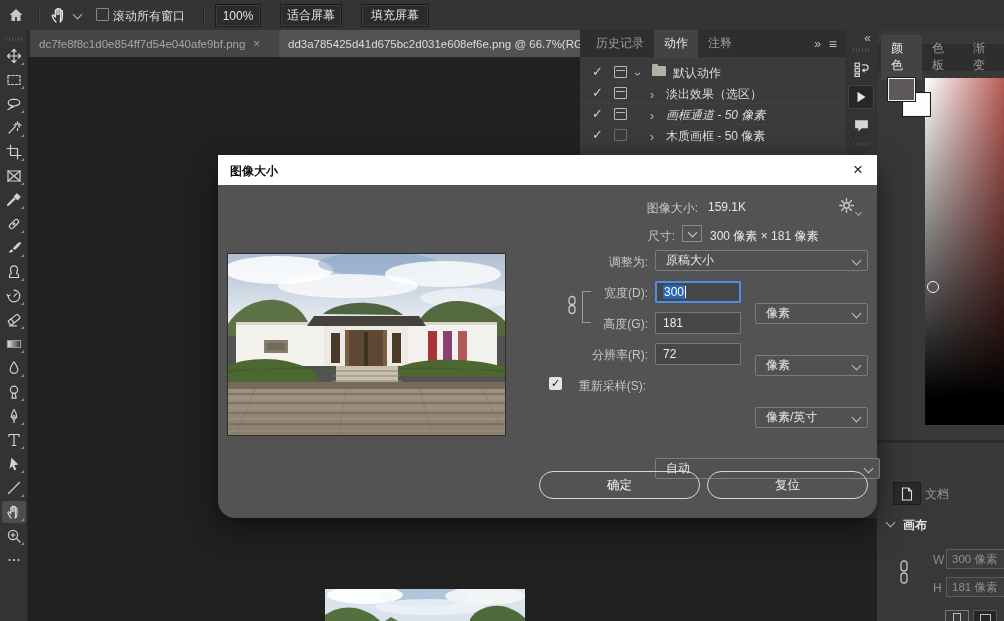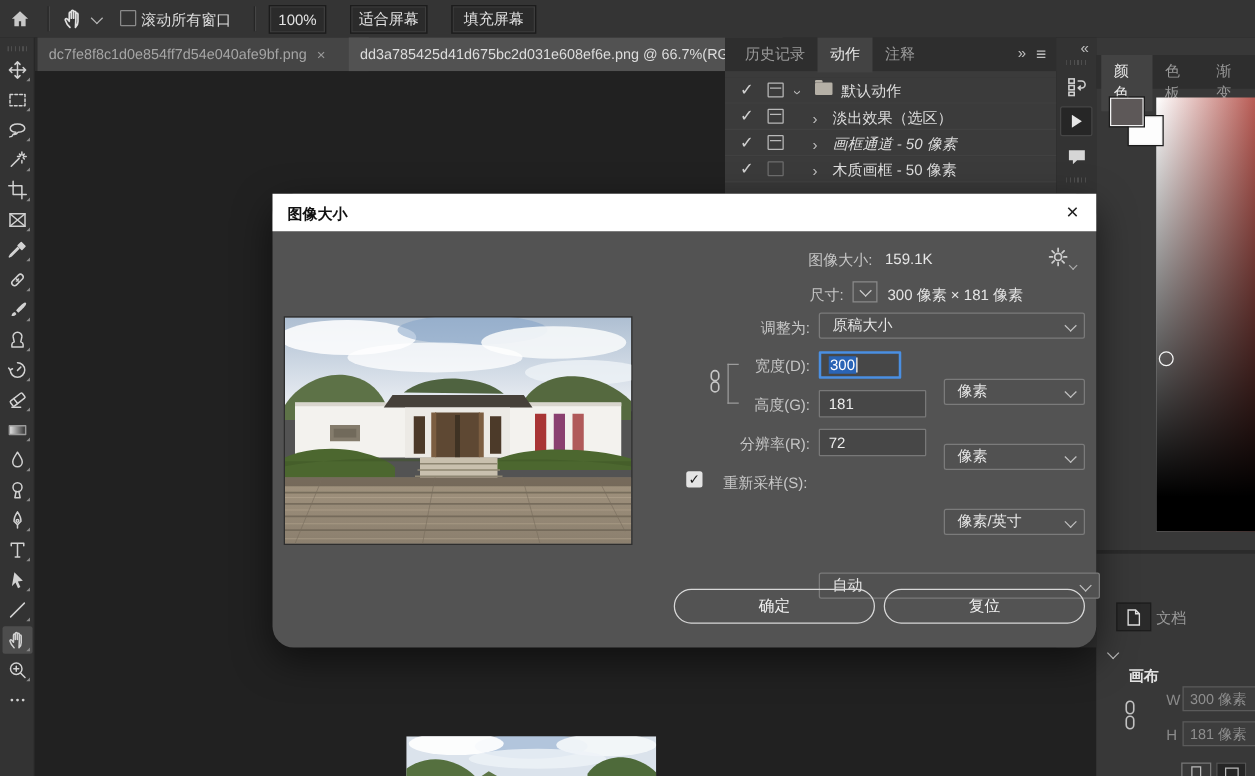--- a/index.html
+++ b/index.html
@@ -21,21 +21,21 @@
   .grip{width:16px;height:4px;background:repeating-linear-gradient(90deg,#4e4e4e 0 1px,transparent 1px 3px);margin:3px 0;}
   .tool{position:relative;width:24px;height:22px;min-height:22px;display:flex;align-items:center;justify-content:center;margin:1px 0;}
   .tool::after{content:"";position:absolute;right:2px;bottom:2px;width:0;height:0;border-left:3px solid transparent;border-bottom:3px solid #8a8a8a;}
   .tool.no-sub::after{display:none;}
   .tool.selected{background:#4d4d4d;border-radius:2px;}
   .tool svg{stroke:#d2d2d2;fill:none;stroke-width:1.2;stroke-linecap:round;stroke-linejoin:round;}
   
   #canvas{left:28px;top:57px;width:849px;height:564px;background:#212121;}
   
   #hist-panel{left:580px;top:30px;width:265px;height:125px;background:#383838;}
-  .panel-tabs{display:flex;align-items:flex-start;height:27px;background:#2e2e2e;font-size:12px;color:#9a9a9a;}
+  .panel-tabs{display:flex;align-items:center;height:27px;background:#2e2e2e;font-size:12px;color:#9a9a9a;}
   .panel-tab{padding:5px 10px 6px 10px;}
   .panel-tab.active{background:#434343;color:#e8e8e8;}
   .act-row{position:relative;height:20px;border-bottom:1px solid #414141;background:#3b3b3b;}
   .act-check{position:absolute;left:12px;top:2px;color:#cfcfcf;font-size:13px;}
   .act-modal{position:absolute;left:34px;top:4px;width:11px;height:10px;border:1px solid #b9b9b9;border-radius:1px;}
   .act-modal::after{content:"";position:absolute;left:1px;right:1px;top:3px;height:1px;background:#b9b9b9;}
   .act-modal.off{border-color:#6e6e6e;}
   .act-modal.off::after{display:none;}
   .act-exp{position:absolute;top:5px;color:#bdbdbd;font-size:12px;}
   .folder{position:absolute;left:72px;top:4px;width:14px;height:10px;background:#b5b0a6;border-radius:1px;}
@@ -340,21 +340,21 @@
 
     <div class="abs" style="left:0;top:410px;width:127px;height:3px;background:#2b2b2b;"></div>
 
     <div class="doc-icon-box abs">
       <svg width="12" height="14" viewBox="0 0 12 14" style="stroke:#e0e0e0;fill:none;stroke-width:1.1;">
           <path d="M1.5 1h6l3 3v9h-9zM7.5 1v3h3"></path>
         </svg>
     </div>
     <div class="abs" style="left:48px;top:456px;color:#9a9a9a;">文档</div>
     <div class="chev abs" style="left:10px;top:489px;border-color:#bbb;"></div>
-    <div class="sec-label abs" style="left:26px;top:487px;margin-top:16px;">画布</div>
+    <div class="sec-label abs" style="left:26px;top:487px;">画布</div>
     <div class="abs" style="left:56px;top:523px;color:#8a8a8a;">W</div>
     <div class="prop-field abs" style="left:69px;top:519px;width:54px;height:18px;">300 像素</div>
     <div class="abs" style="left:56px;top:551px;color:#8a8a8a;">H</div>
     <div class="prop-field abs" style="left:69px;top:547px;width:54px;height:18px;">181 像素</div>
     <div class="abs" style="left:21px;top:529px;">
       <svg width="12" height="26" viewBox="0 0 12 26" style="stroke:#c2c2c2;fill:none;stroke-width:1.3;">
           <rect x="3" y="2" width="6" height="10" rx="3"></rect>
           <rect x="3" y="14" width="6" height="10" rx="3"></rect>
         </svg>
     </div>
@@ -435,21 +435,21 @@
       </div>
     <div class="dval abs" style="left:492px;top:73px;">300 像素 × 181 像素</div>
 
     <div class="dlbl abs" style="left:360px;top:99px;width:70px;">调整为:</div>
     <div class="sel abs" style="left:437px;top:95px;width:213px;height:21px;">
       <span>原稿大小</span>
         <div class="chev"></div>
     </div>
 
     <div class="dlbl abs" style="left:330px;top:130px;width:100px;">宽度(D):</div>
-    <div class="inp focus abs" style="left:437px;top:126px;width:66px;height:22px;">
+    <div class="inp focus abs" style="left:437px;top:126px;width:86px;height:22px;">
       <span class="selhl">300</span>
         <span class="caret-bar"></span>
     </div>
     <div class="sel abs" style="left:537px;top:127px;width:113px;height:21px;">
       <span>像素</span>
         <div class="chev"></div>
     </div>
 
     <div class="abs" style="left:348px;top:140px;">
       <svg width="12" height="20" viewBox="0 0 12 20" style="stroke:#c6c6c6;fill:none;stroke-width:1.3;">

